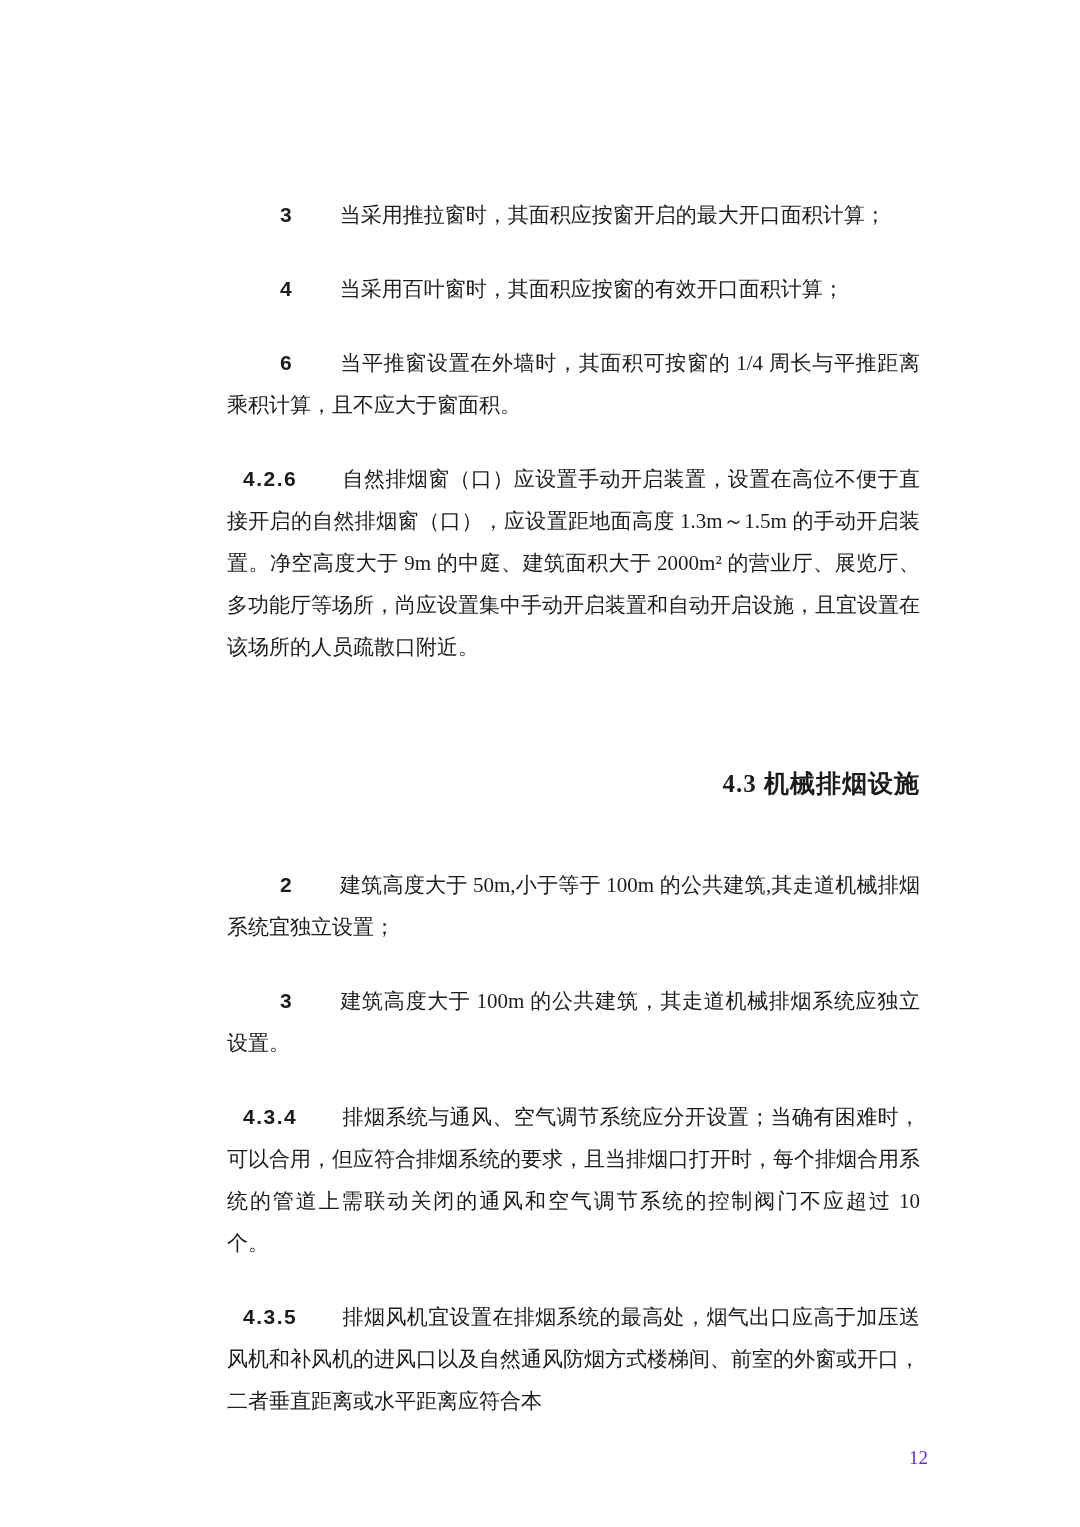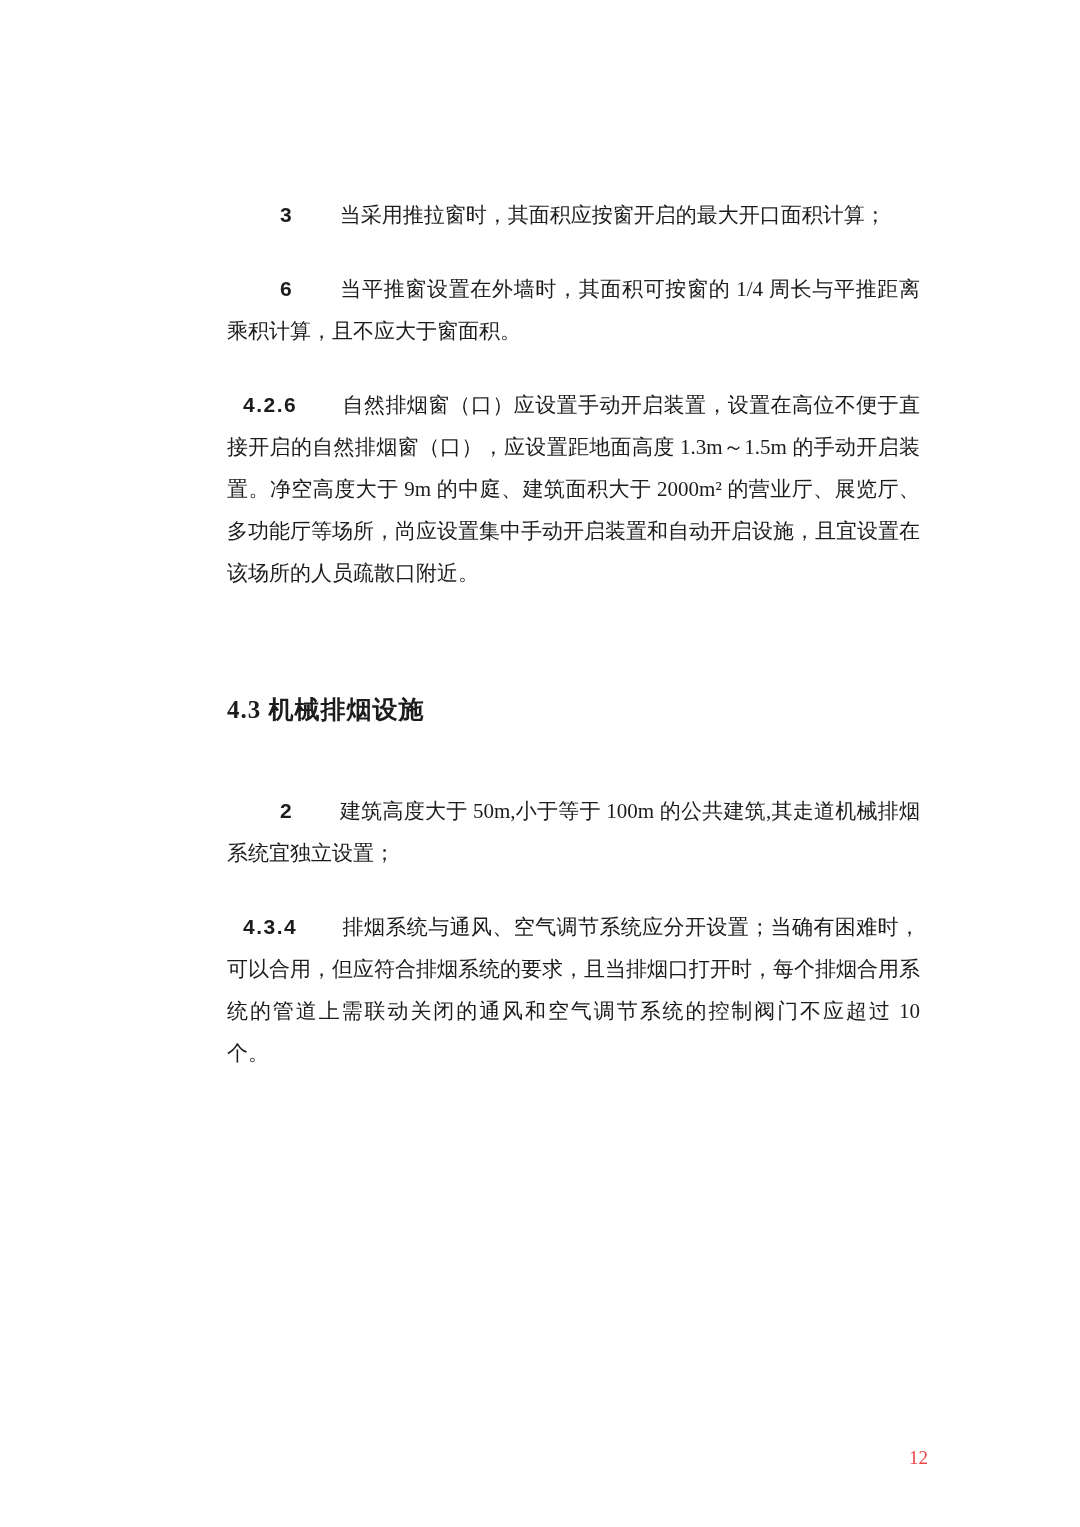--- a/index.html
+++ b/index.html
@@ -34,55 +34,58 @@
   }
   .clause > .num {
     letter-spacing: 1.5px;
     margin-right: 13px;
     margin-top: 8px;
   }
   .heading {
     font-size: 25px;
     line-height: 40px;
     font-weight: bold;
-    text-align: left;
+    text-align: right;
     margin: 64px 0 28px 0;
     letter-spacing: 1px;
   }
   .page-number {
     position: absolute;
     right: 168px;
     top: 1398px;
     font-size: 19px;
     line-height: 24px;
-    color: #ef4444;
+    color: #6d28d9;
   }
 </style>
 </head>
 <body>
 
 <div class="page">
   <div class="content">
 
     <p class="para item"><span class="num">3</span><span>当采用推拉窗时，其面积应按窗开启的最大开口面积计算；</span></p>
 
+    <p class="para item"><span class="num">4</span><span>当采用百叶窗时，其面积应按窗的有效开口面积计算；</span></p>
 
 
     <p class="para item"><span class="num">6</span><span>当平推窗设置在外墙时，其面积可按窗的 1/4 周长与平推距离乘积计算，且不应大于窗面积。</span></p>
 
     <p class="para clause"><span class="num">4.2.6</span><span>自然排烟窗（口）应设置手动开启装置，设置在高位不便于直接开启的自然排烟窗（口），应设置距地面高度 1.3m～1.5m 的手动开启装置。净空高度大于 9m 的中庭、建筑面积大于 2000m² 的营业厅、展览厅、多功能厅等场所，尚应设置集中手动开启装置和自动开启设施，且宜设置在该场所的人员疏散口附近。</span></p>
 
     <h2 class="heading">4.3  机械排烟设施</h2>
 
 
 
 
 
     <p class="para item"><span class="num">2</span><span>建筑高度大于 50m,小于等于 100m 的公共建筑,其走道机械排烟系统宜独立设置；</span></p>
 
+    <p class="para item"><span class="num">3</span><span>建筑高度大于 100m 的公共建筑，其走道机械排烟系统应独立设置。</span></p>
 
     <p class="para clause"><span class="num">4.3.4</span><span>排烟系统与通风、空气调节系统应分开设置；当确有困难时，可以合用，但应符合排烟系统的要求，且当排烟口打开时，每个排烟合用系统的管道上需联动关闭的通风和空气调节系统的控制阀门不应超过 10 个。</span></p>
 
+    <p class="para clause"><span class="num">4.3.5</span><span>排烟风机宜设置在排烟系统的最高处，烟气出口应高于加压送风机和补风机的进风口以及自然通风防烟方式楼梯间、前室的外窗或开口，二者垂直距离或水平距离应符合本</span></p>
 
   </div>
 
   <div class="page-number">12</div>
 </div>
 
 </body></html>

